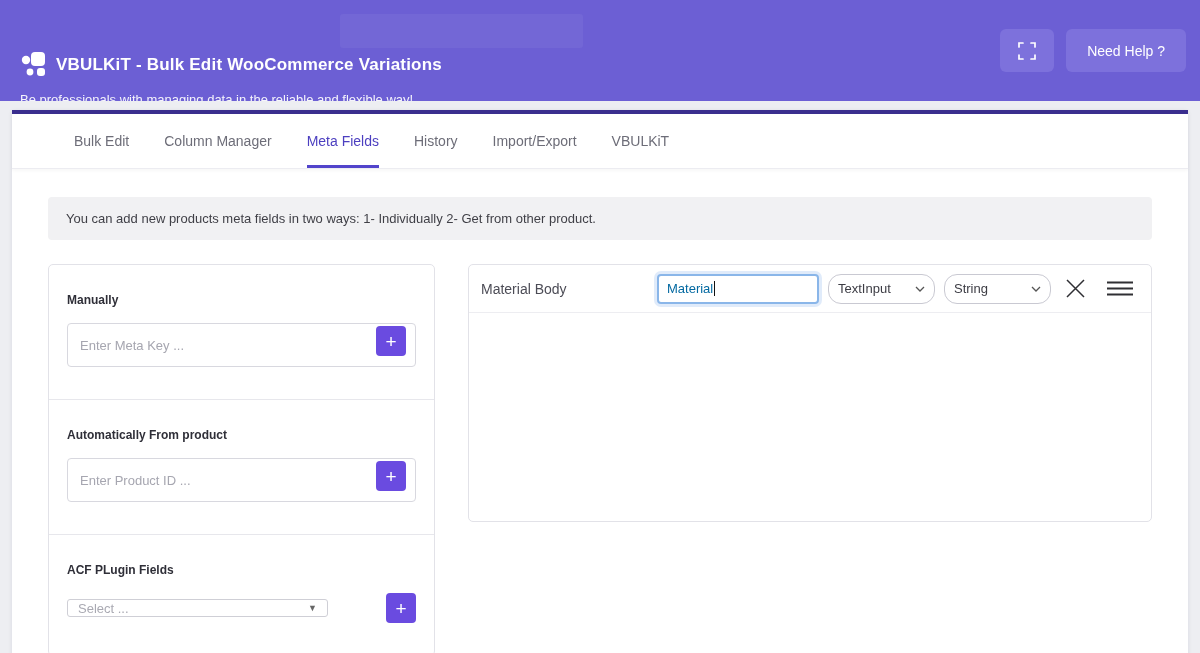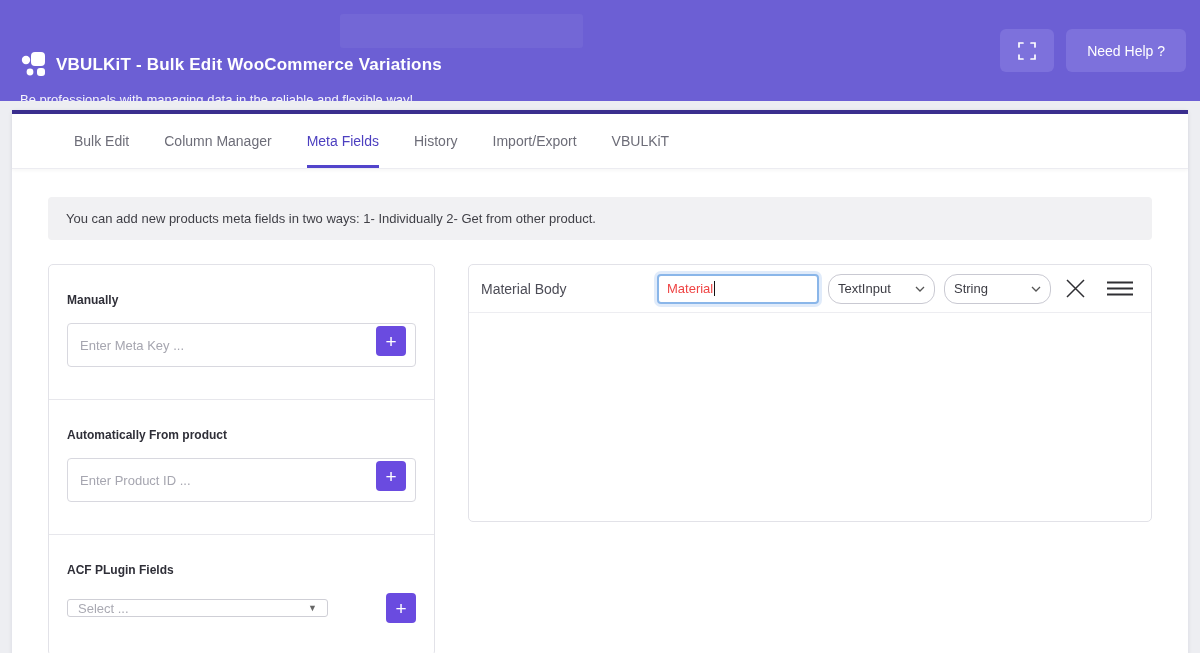--- a/index.html
+++ b/index.html
@@ -125,21 +125,21 @@
     height: 48px; padding: 0 12px;
     border-bottom: 1px solid #ededf1;
   }
   .meta-label { font-size: 14px; color: #4c4c56; width: 168px; margin-right: 8px; }
   .key-input {
     width: 162px; height: 30px;
     border: 2px solid #8ab6e9; border-radius: 4px;
     box-shadow: 0 0 0 3px rgba(130,175,235,0.25);
     display: flex; align-items: center;
     padding: 0 8px;
-    font-size: 13px; color: #ef4444;
+    font-size: 13px; color: #0369a1;
     background: #fff; cursor: text;
   }
   .caret { display: inline-block; width: 1px; height: 15px; background: #111; margin-left: 1px; }
   .mini-select {
     width: 107px; height: 30px;
     border: 1px solid #c9c9d2; border-radius: 13px;
     display: flex; align-items: center; justify-content: space-between;
     padding: 0 9px; margin-left: 9px;
     font-size: 13px; color: #3c3c44;
     background: #fff; cursor: pointer;

